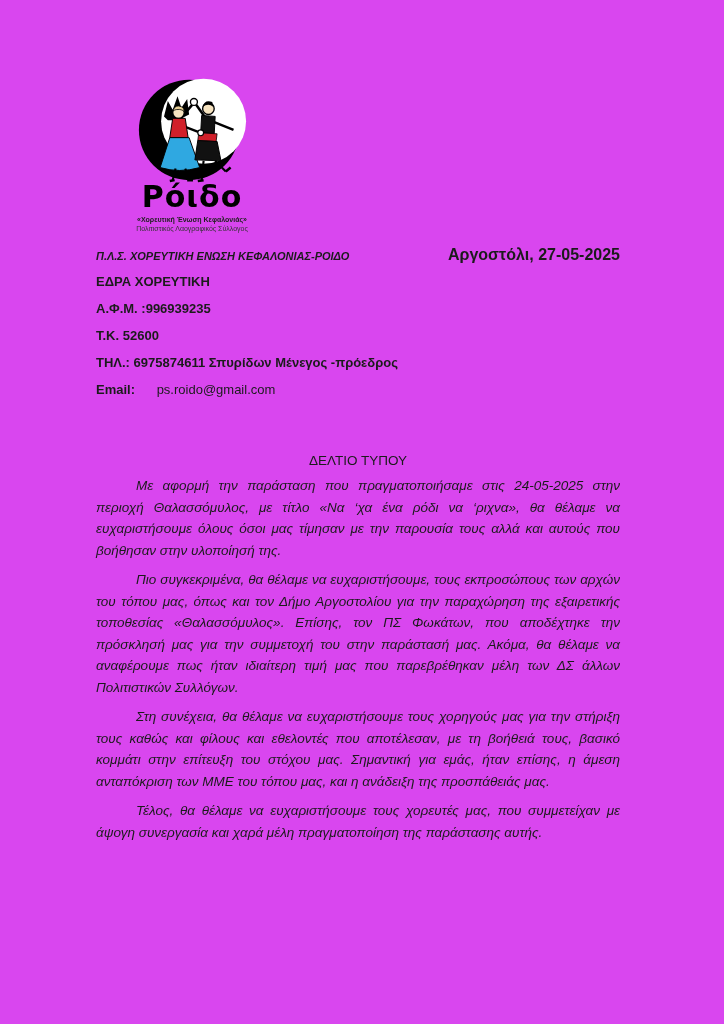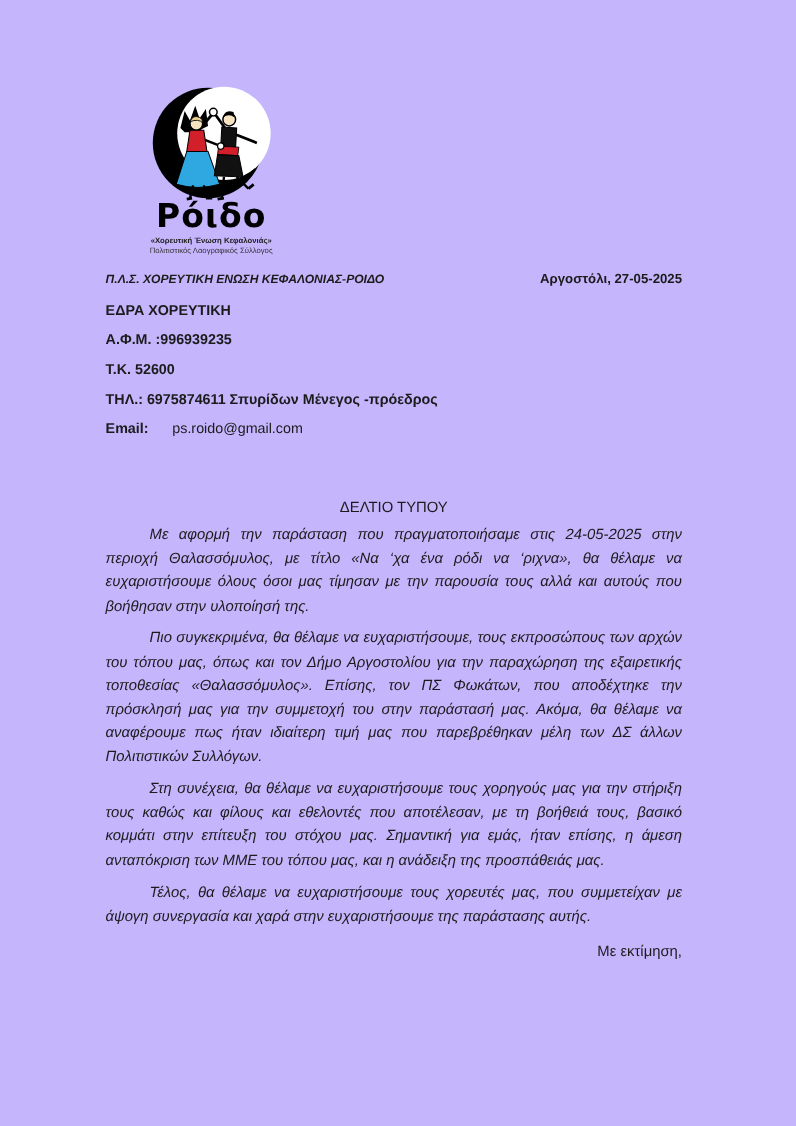--- a/index.html
+++ b/index.html
@@ -12,21 +12,21 @@
     height: 1024px;
     font-family: "Liberation Sans", sans-serif;
     color: #1b1b1b;
     position: relative;
     overflow: hidden;
   }
   .page {
     position: relative;
     width: 724px;
     height: 1024px;
-    background: #c4b5fd;
+    background: #d946ef;
   }
 
   
   .logo-block {
     position: absolute;
     left: 112px;
     top: 72px;
     width: 160px;
     text-align: center;
   }
@@ -71,21 +71,21 @@
     align-items: baseline;
     height: 27px;
   }
   .head-line {
     height: 27px;
     font-size: 13px;
     font-weight: 700;
     line-height: 18px;
   }
   .head-left  { font-size: 11px; font-weight: 700; font-style: italic; }
-  .head-right { font-size: 12px; font-weight: 700; text-align: right; }
+  .head-right { font-size: 16px; font-weight: 700; text-align: right; }
   .email-line .email-value { font-weight: 400; color: #1b1b1b; margin-left: 18px; }
 
   
   .doc-title {
     text-align: center;
     font-size: 13.5px;
     font-weight: 400;
     margin-top: 45px;
     margin-bottom: 7px;
   }
@@ -182,21 +182,20 @@
     <div class="head-line email-line">
       <span>Email:</span><span class="email-value"> ps.roido@gmail.com</span>
     </div>
 
     <div class="doc-title">ΔΕΛΤΙΟ ΤΥΠΟΥ</div>
 
     <div class="doc-body">
       <p>Με αφορμή την παράσταση που πραγματοποιήσαμε στις 24-05-2025 στην περιοχή Θαλασσόμυλος, με τίτλο «Να ‘χα ένα ρόδι να ‘ριχνα», θα θέλαμε να ευχαριστήσουμε όλους όσοι μας τίμησαν με την παρουσία τους αλλά και αυτούς που βοήθησαν στην υλοποίησή της.</p>
       <p>Πιο συγκεκριμένα, θα θέλαμε να ευχαριστήσουμε, τους εκπροσώπους των αρχών του τόπου μας, όπως και τον Δήμο Αργοστολίου για την παραχώρηση της εξαιρετικής τοποθεσίας «Θαλασσόμυλος». Επίσης, τον ΠΣ Φωκάτων, που αποδέχτηκε την πρόσκλησή μας για την συμμετοχή του στην παράστασή μας. Ακόμα, θα θέλαμε να αναφέρουμε πως ήταν ιδιαίτερη τιμή μας που παρεβρέθηκαν μέλη των ΔΣ άλλων Πολιτιστικών Συλλόγων.</p>
       <p>Στη συνέχεια, θα θέλαμε να ευχαριστήσουμε τους χορηγούς μας για την στήριξη τους καθώς και φίλους και εθελοντές που αποτέλεσαν, με τη βοήθειά τους, βασικό κομμάτι στην επίτευξη του στόχου μας. Σημαντική για εμάς, ήταν επίσης, η άμεση ανταπόκριση των ΜΜΕ του τόπου μας, και η ανάδειξη της προσπάθειάς μας.</p>
-      <p>Τέλος, θα θέλαμε να ευχαριστήσουμε τους χορευτές μας, που συμμετείχαν με άψογη συνεργασία και χαρά στην ευχαριστήσουμε της παράστασης αυτής.</p>
+      <p>Τέλος, θα θέλαμε να ευχαριστήσουμε τους χορευτές μας, που συμμετείχαν με άψογη συνεργασία και χαρά μέλη πραγματοποίηση της παράστασης αυτής.</p>
     </div>
 
     <div class="closing">
-      <div class="regards">Με εκτίμηση,</div>
     </div>
 
   </div>
 </div>
 
 </body></html>

